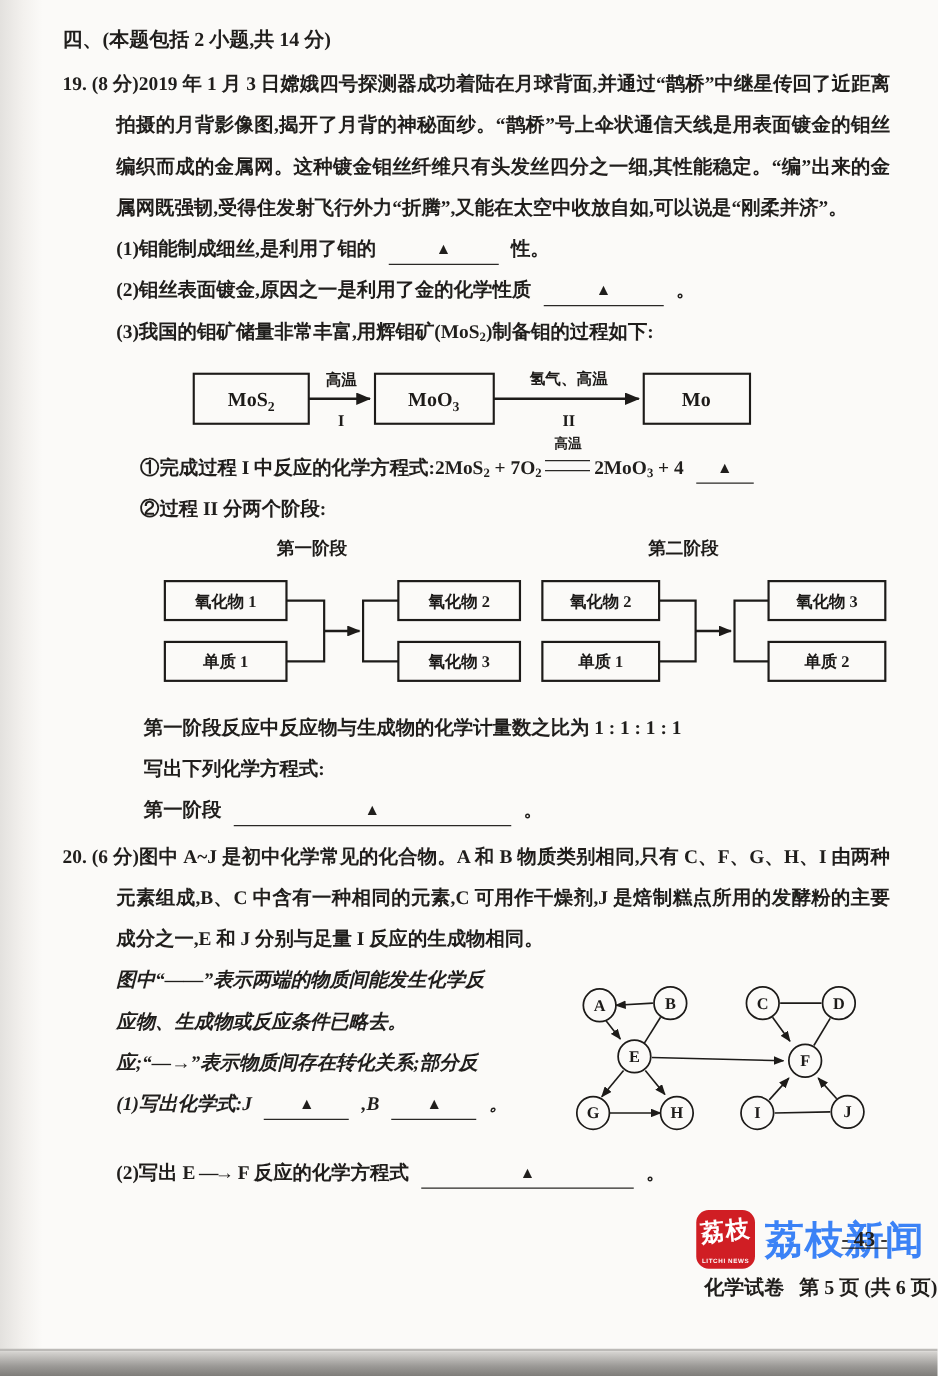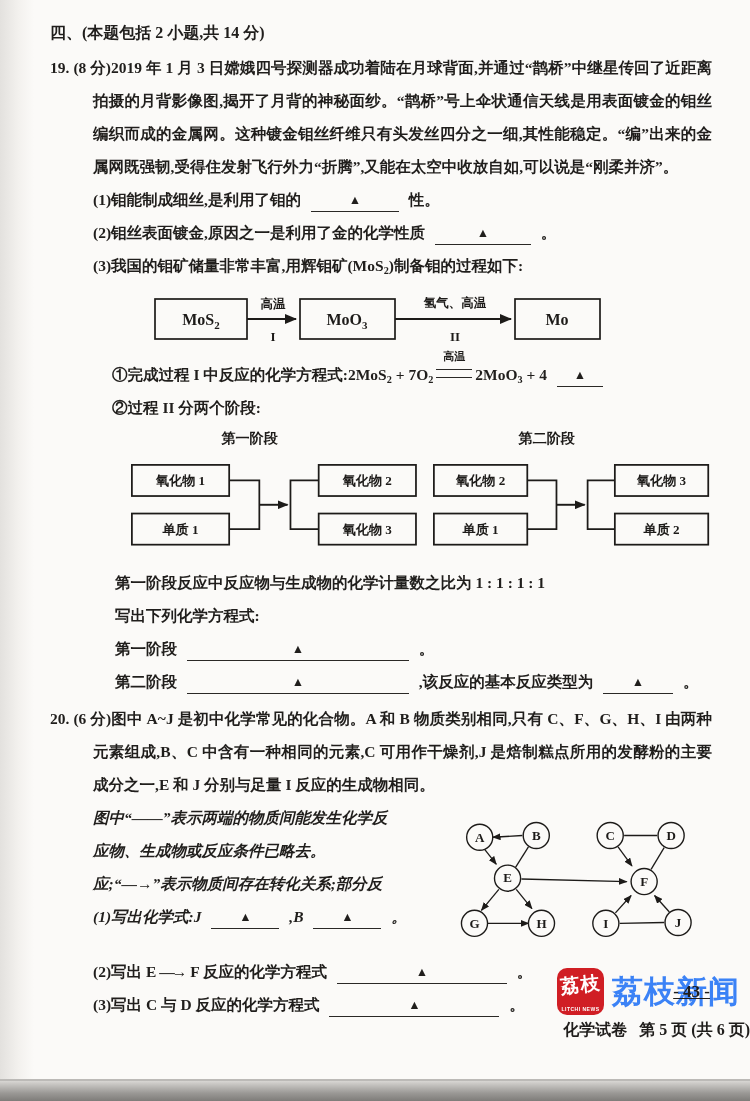--- a/index.html
+++ b/index.html
@@ -158,27 +158,20 @@
 
     <div class="indent65">第一阶段反应中反应物与生成物的化学计量数之比为 1 : 1 : 1 : 1</div>
     <div class="indent65">写出下列化学方程式:</div>
 
     <div class="indent65">
       <span>第一阶段</span>
       <span class="blank" style="width:222px"><span class="tri">▲</span></span>
       <span>。</span>
     </div>
 
-    <div class="indent65">
-      <span>第二阶段</span>
-      <span class="blank" style="width:222px"><span class="tri">▲</span></span>
-      <span>,该反应的基本反应类型为</span>
-      <span class="blank" style="width:70px"><span class="tri">▲</span></span>
-      <span>。</span>
-    </div>
 
     <div class="qpara" style="margin-top:4px">
       <span class="qnum">20.</span><span>(6 分)</span><span>图中 A~J 是初中化学常见的化合物。A 和 B 物质类别相同,只有 C、F、G、H、I 由两种元素组成,B、C 中含有一种相同的元素,C 可用作干燥剂,J 是焙制糕点所用的发酵粉的主要成分之一,E 和 J 分别与足量 I 反应的生成物相同。</span>
     </div>
 
     <div class="q20-row">
       <div class="q20-left subline">
         <div>图中“——”表示两端的物质间能发生化学反</div>
         <div>应物、生成物或反应条件已略去。</div>
         <div>应;“—→”表示物质间存在转化关系;部分反</div>
@@ -238,25 +231,20 @@
         </g>
       </svg>
     </div>
 
     <div class="subline">
       <span>(2)写出 E</span><span class="arrow-glyph">—→</span><span>F 反应的化学方程式</span>
       <span class="blank" style="width:170px"><span class="tri">▲</span></span>
       <span>。</span>
     </div>
 
-    <div class="subline">
-      <span>(3)写出 C 与 D 反应的化学方程式</span>
-      <span class="blank" style="width:170px"><span class="tri">▲</span></span>
-      <span>。</span>
-    </div>
 
   </div>
 
   <div class="brand">
     <div class="brand-icon">
       <div class="chars">荔枝</div>
       <div class="sub">LITCHI NEWS</div>
     </div>
     <div class="brand-name">荔枝新闻</div>
   </div>

